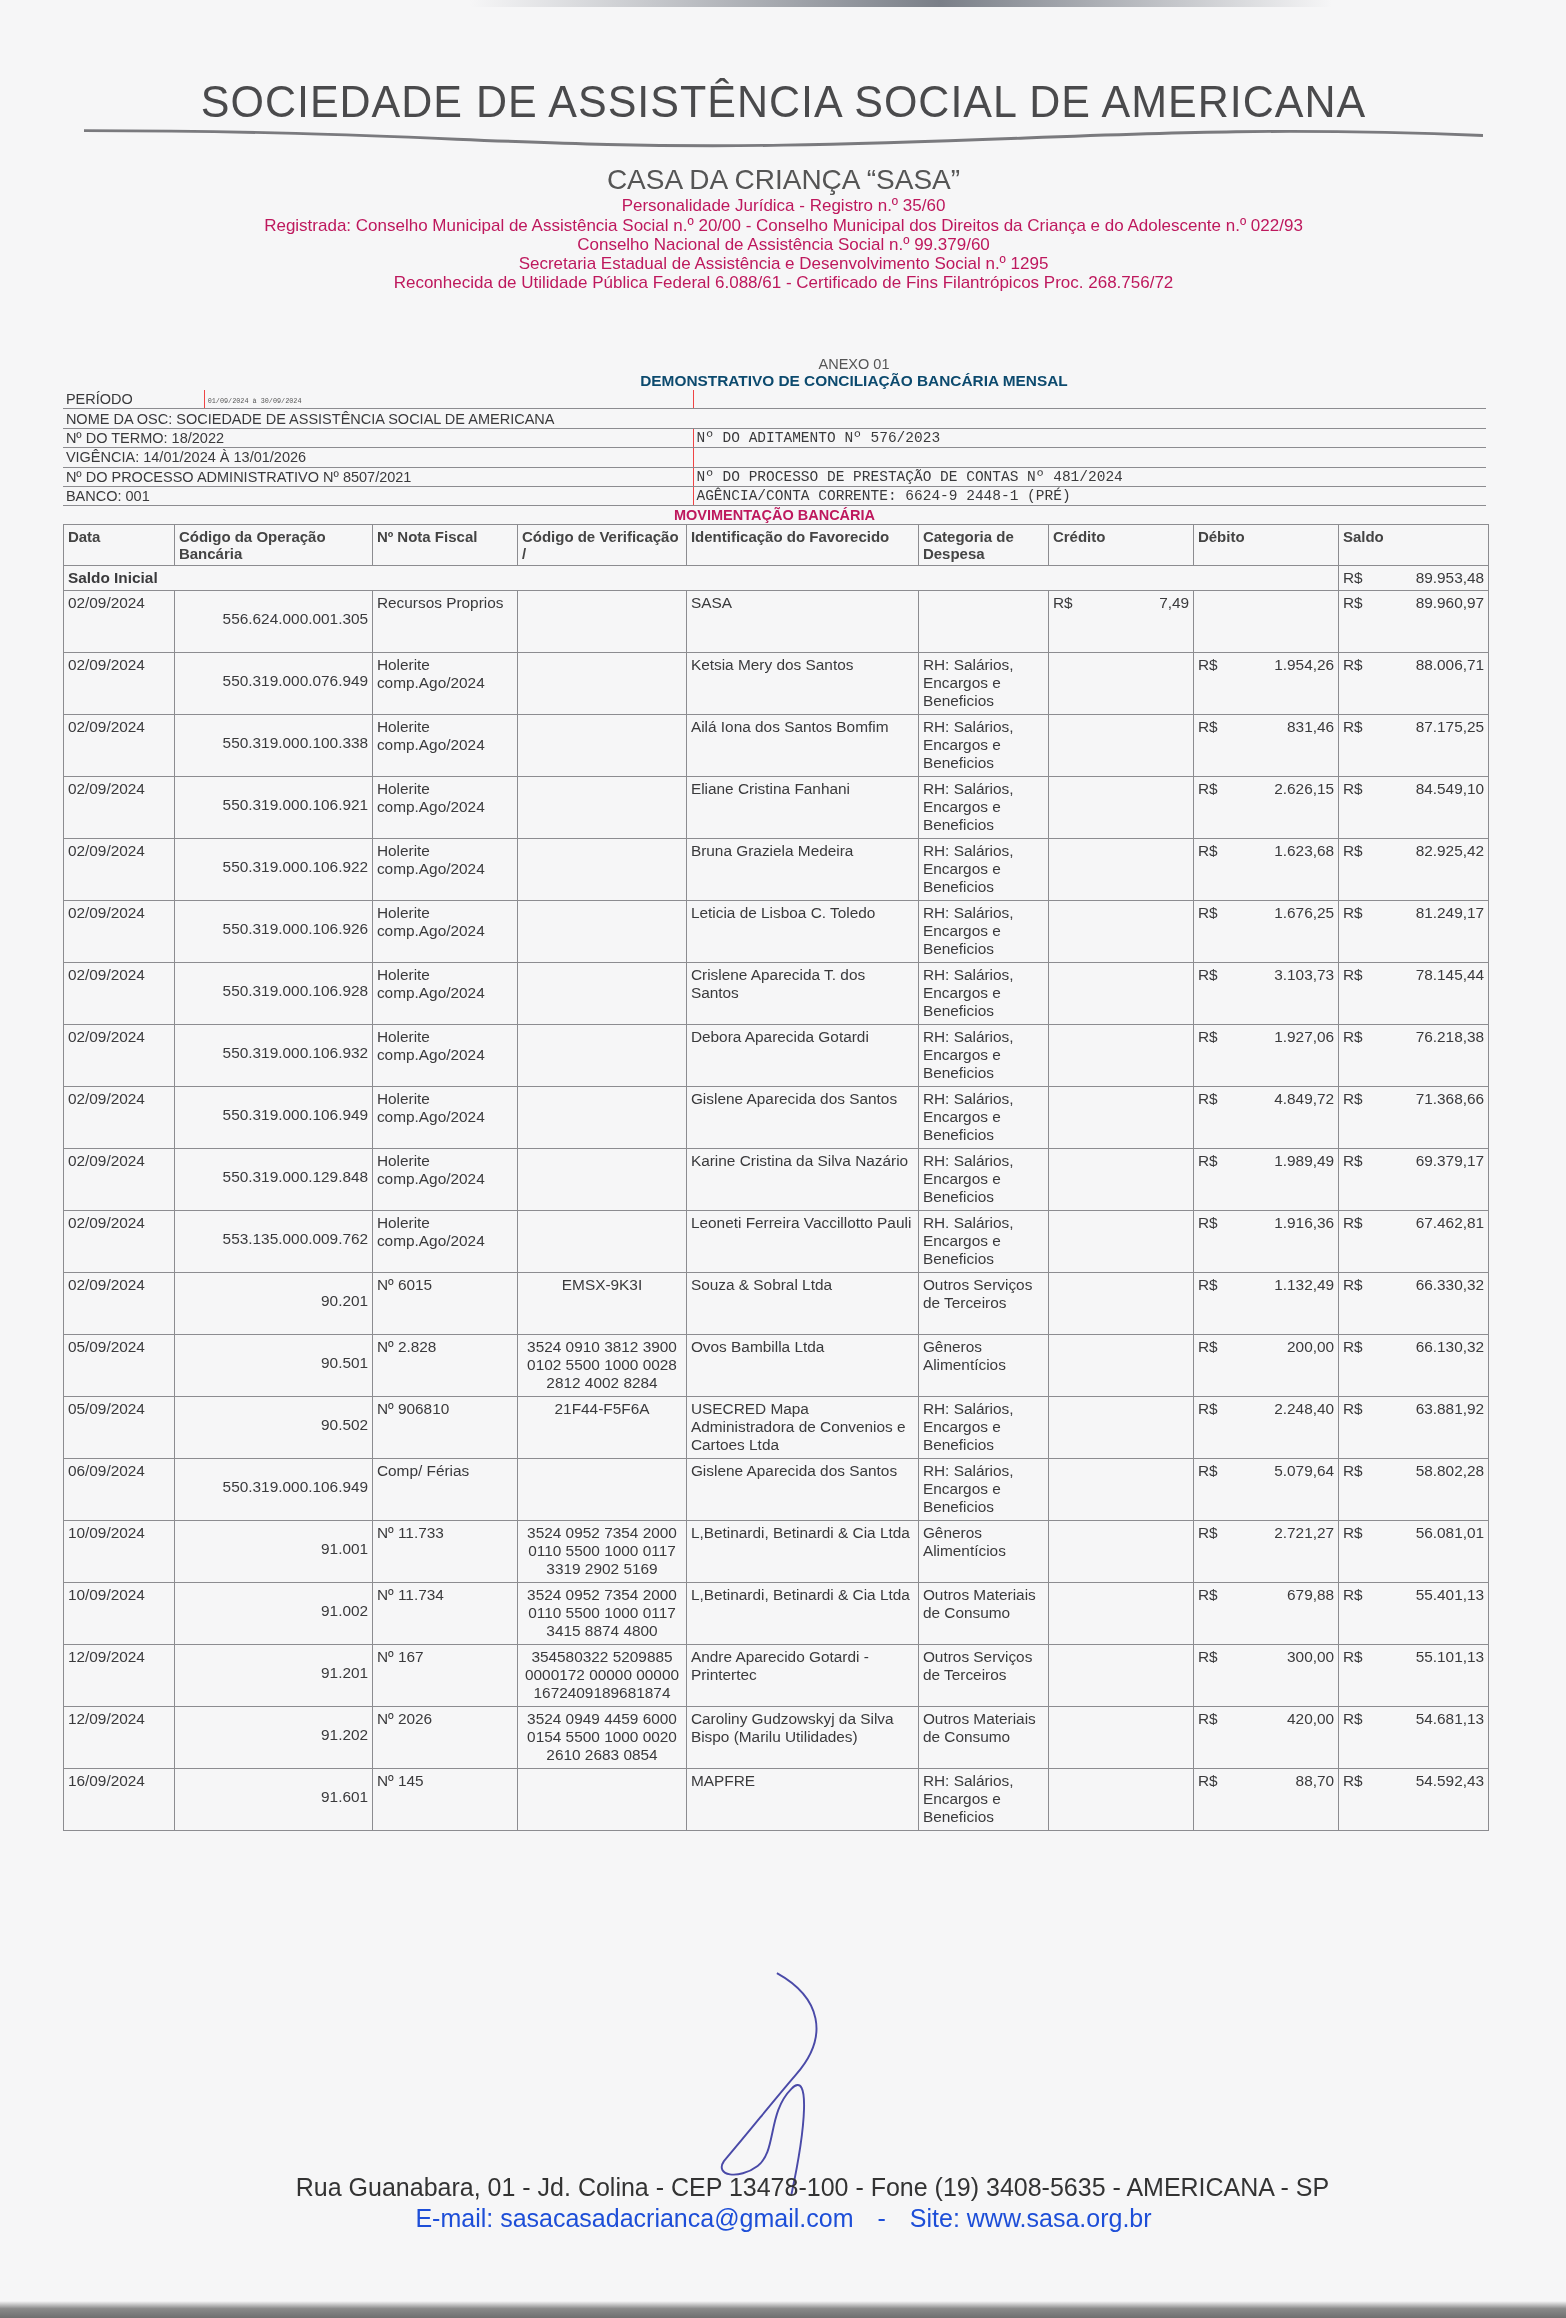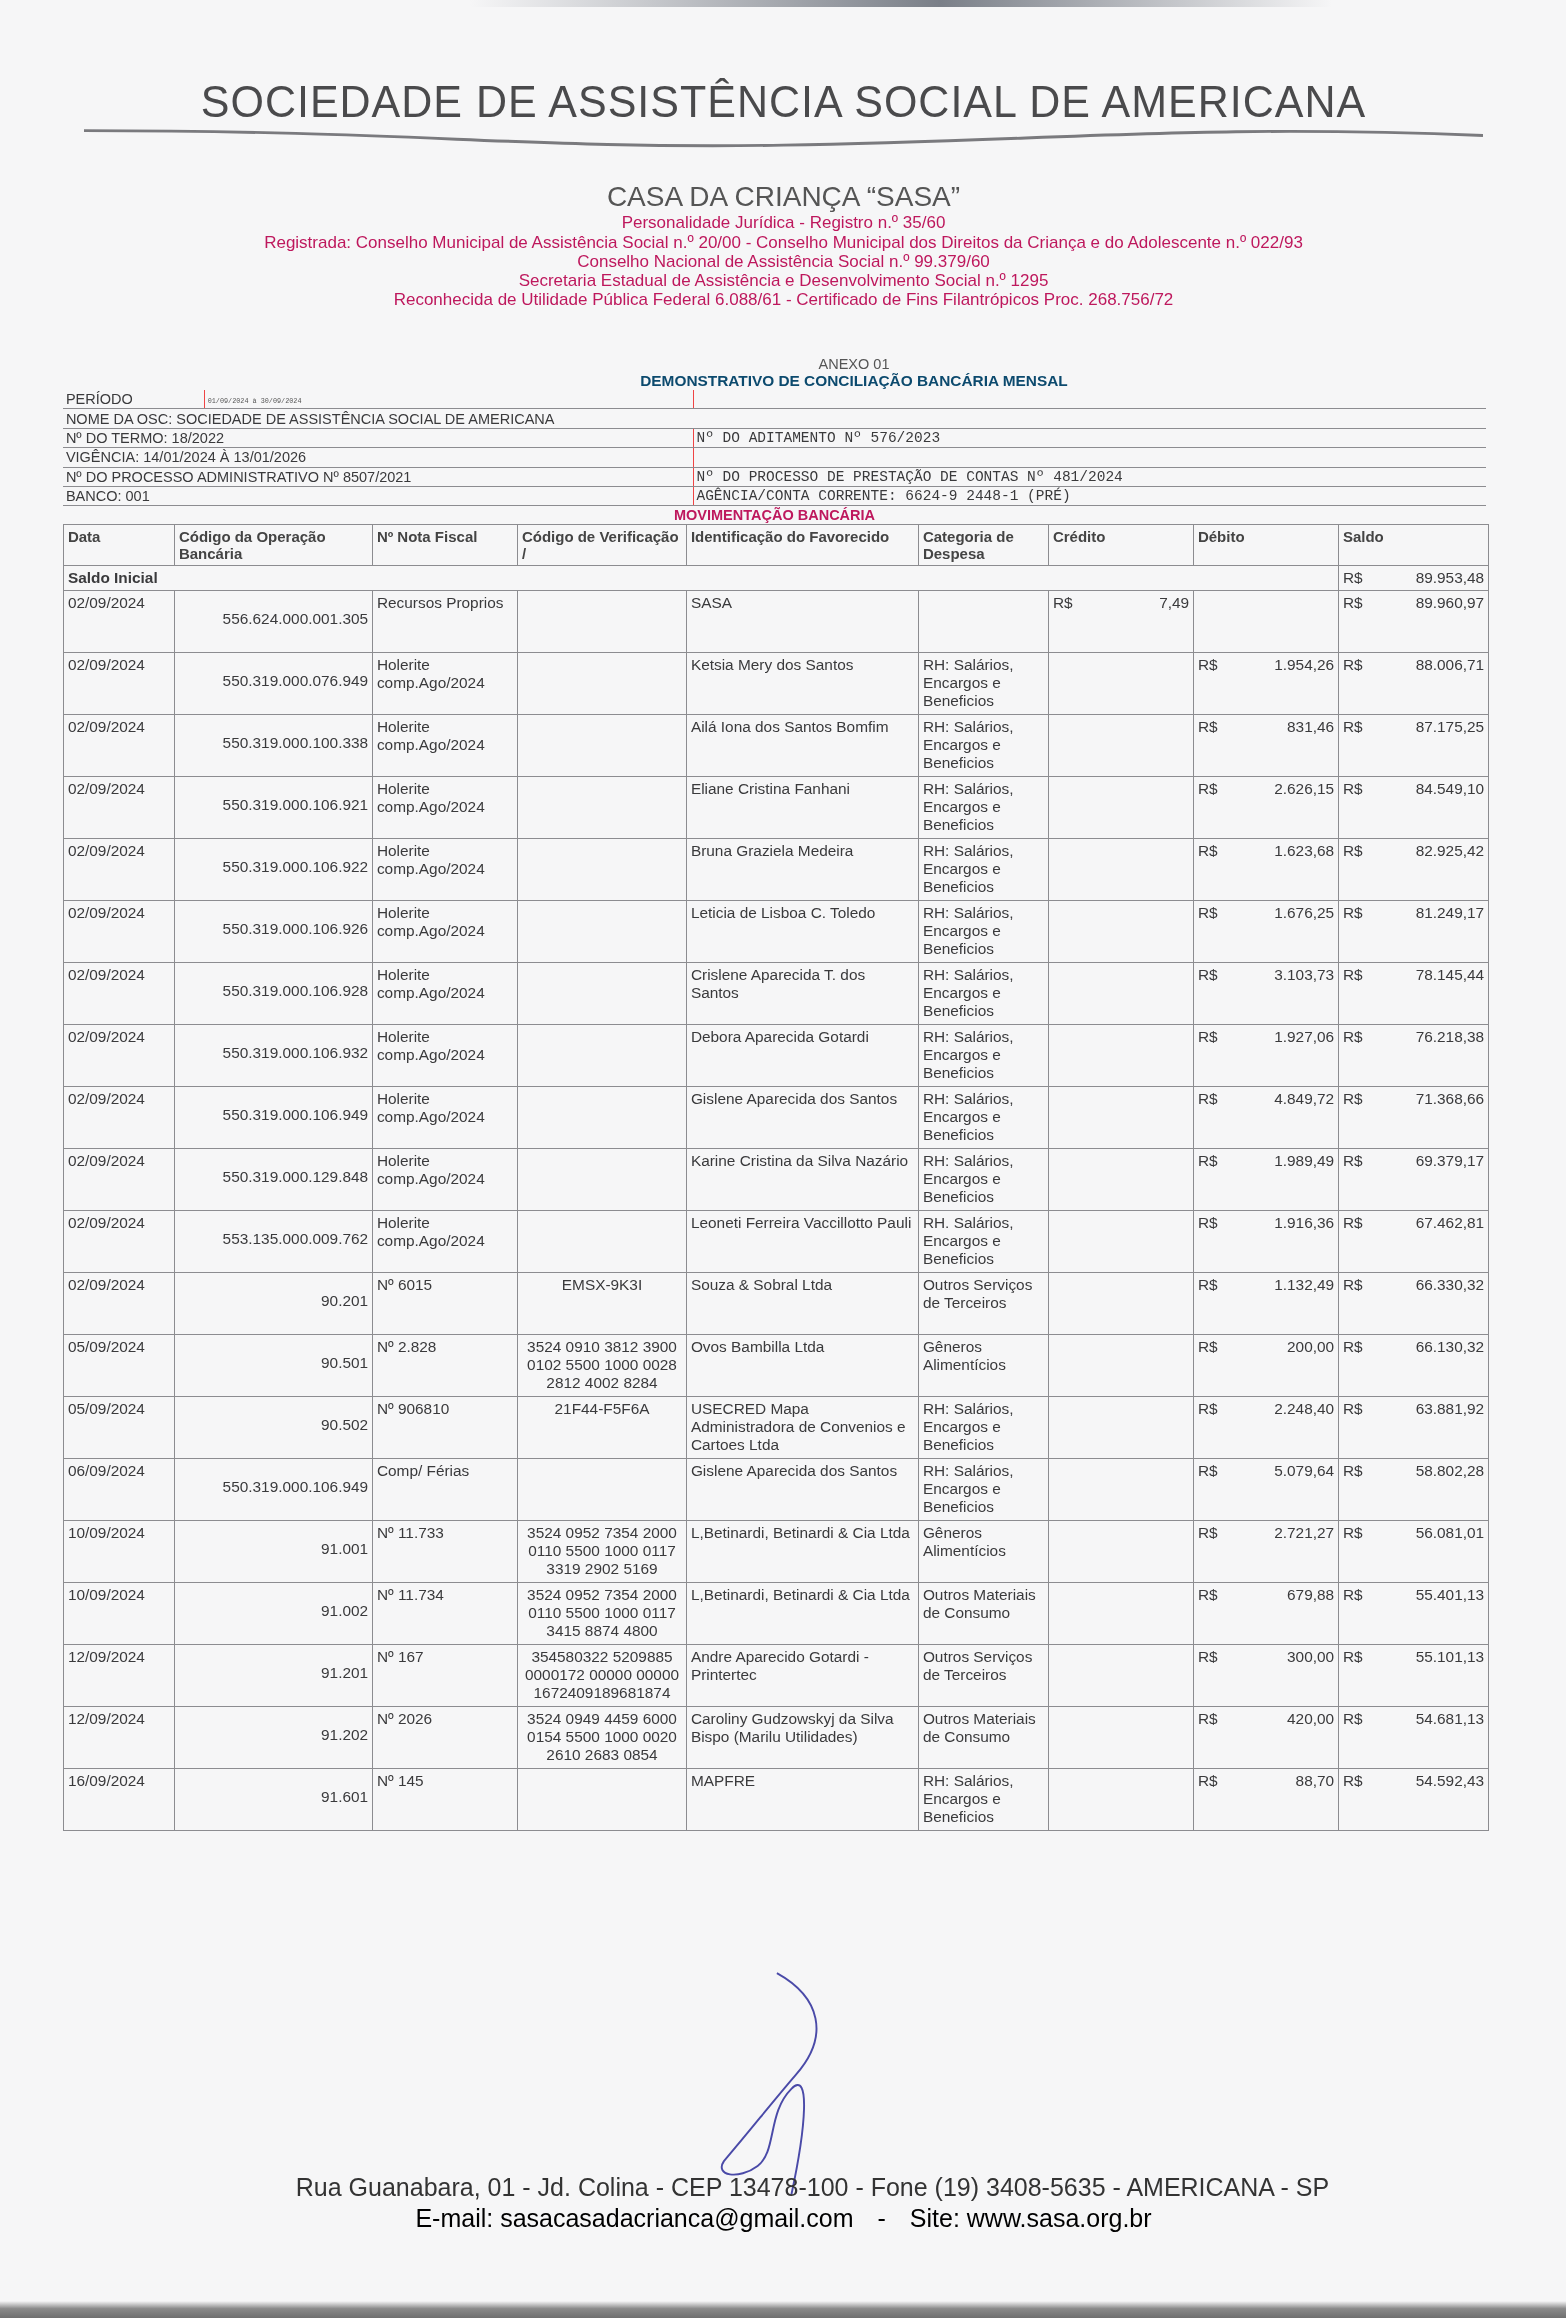--- a/index.html
+++ b/index.html
@@ -9,21 +9,21 @@
     font-family: "Liberation Sans", sans-serif; color: #3a3a3c;
   }
   .topband { position: absolute; left: 0; top: 0; width: 1567px; height: 6.8px;
     background: linear-gradient(90deg, #f6f6f7 0%, #f6f6f7 30%, #7a7f88 60%, #f6f6f7 85%); }
   .bottomband { position: absolute; left: 0; top: 2301px; width: 1567px; height: 17.4px;
     background: linear-gradient(180deg, rgba(0,0,0,0) 0%, #8a8a8a 45%, #6f6f6f 100%); }
   .letterhead { position: absolute; left: 0; top: 77px; width: 1567px; text-align: center; }
   .org-title { font-size: 43px; letter-spacing: 1px; color: #4a4a4c; font-weight: 400;
     transform: scaleY(1.05); margin: 0; }
   .org-swoosh { width: 1399px; height: 29px; margin: -4.8px auto 0; display: block; }
-  .casa { font-size: 28px; color: #555; margin-top: 31px; }
+  .casa { font-size: 28px; color: #555; margin-top: 14px; }
   .reg { font-size: 17px; color: #be185d; line-height: 19.3px; }
 
   .sheet { position: absolute; left: 63px; top: 356px; width: 1423px; }
   .anexo { text-align: center; font-size: 14.5px; color: #555; margin-left: 159px; }
   .demo-title { text-align: center; font-size: 15.4px; color: #0c4a6e; font-weight: 700; margin-left: 159px; }
 
   table.meta { border-collapse: collapse; width: 1423px; font-size: 14.5px; }
   table.meta td { border-bottom: 1.4px solid #8c8c90; padding: 1px 2.9px; height: 16.4px; }
   table.meta td.vl { border-left: 1px solid #ef4444; font-family: Liberation Mono, monospace; }
   .periodo-val { font-size: 6.8px; color: #555; }
@@ -37,21 +37,21 @@
   .c-code { text-align: right; padding-top: 19.3px !important; }
   .c-ver { text-align: center; }
   .money { display: flex; justify-content: space-between; }
   .row-h { height: 62px; }
 
   .signature { position: absolute; left: 695px; top: 1968px; width: 159px; height: 232px; pointer-events: none; }
 
   .footer { position: absolute; left: 0; top: 2173px; width: 1567px; text-align: center; }
   .addr { font-size: 25px; color: #333; margin-left: 58px; }
   .cnpj { font-size: 12.5px; color: #444; margin-top: 1.9px; }
-  .contact { font-size: 25px; color: #000000; margin-top: 1.9px; }
+  .contact { font-size: 25px; color: #1d4ed8; margin-top: 1.9px; }
   .contact .sep { margin: 0 24px; }
 </style>
 </head>
 <body>
 
 <div class="topband"></div>
 
 <div class="letterhead">
   <h1 class="org-title">SOCIEDADE DE ASSISTÊNCIA SOCIAL DE AMERICANA</h1>
   <svg class="org-swoosh" viewBox="0 0 2900 60" preserveAspectRatio="none">

